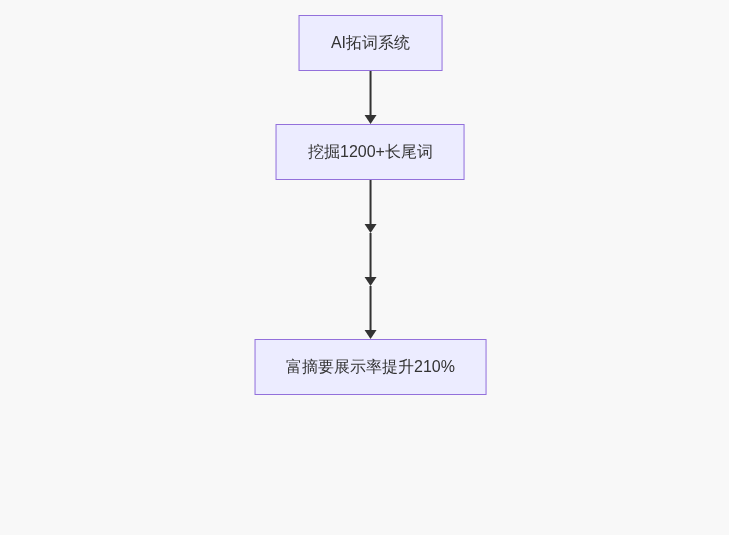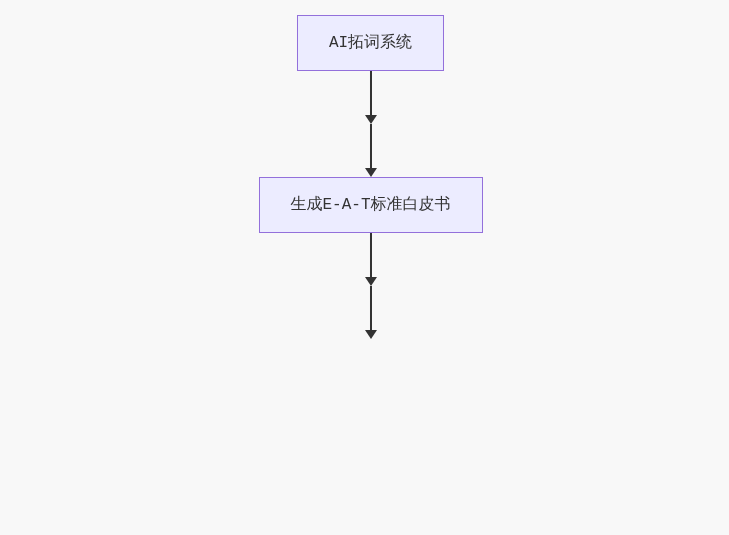--- a/index.html
+++ b/index.html
@@ -26,21 +26,20 @@
   .node {
     box-sizing: content-box;
     background: var(--node-fill, #ececff);
     border: 1px solid var(--node-border, #9370db);
     color: var(--node-text, #333333);
     font-size: 16px;
     line-height: 24px;
     padding: 15px 31px;
     text-align: right;
     white-space: nowrap;
-    font-family: Liberation Mono, monospace;
   }
   .arrow {
     height: 53px;
     display: flex;
     flex-direction: column;
     align-items: center;
   }
   .arrow-line {
     width: 2px;
     flex: 1 1 auto;
@@ -61,34 +60,35 @@
 <div class="canvas">
   <div class="flow">
 
     <div class="node">AI拓词系统</div>
 
     <div class="arrow">
       <div class="arrow-line"></div>
       <div class="arrow-head"></div>
     </div>
 
-
-    <div class="arrow">
-      <div class="arrow-line"></div>
-      <div class="arrow-head"></div>
-    </div>
-
-    <div class="node">生成E-A-T标准白皮书</div>
+    <div class="node">挖掘1200+长尾词</div>
 
     <div class="arrow">
       <div class="arrow-line"></div>
       <div class="arrow-head"></div>
     </div>
 
 
     <div class="arrow">
       <div class="arrow-line"></div>
       <div class="arrow-head"></div>
     </div>
 
 
+    <div class="arrow">
+      <div class="arrow-line"></div>
+      <div class="arrow-head"></div>
+    </div>
+
+    <div class="node">富摘要展示率提升210%</div>
+
   </div>
 </div>
 
 </body></html>

